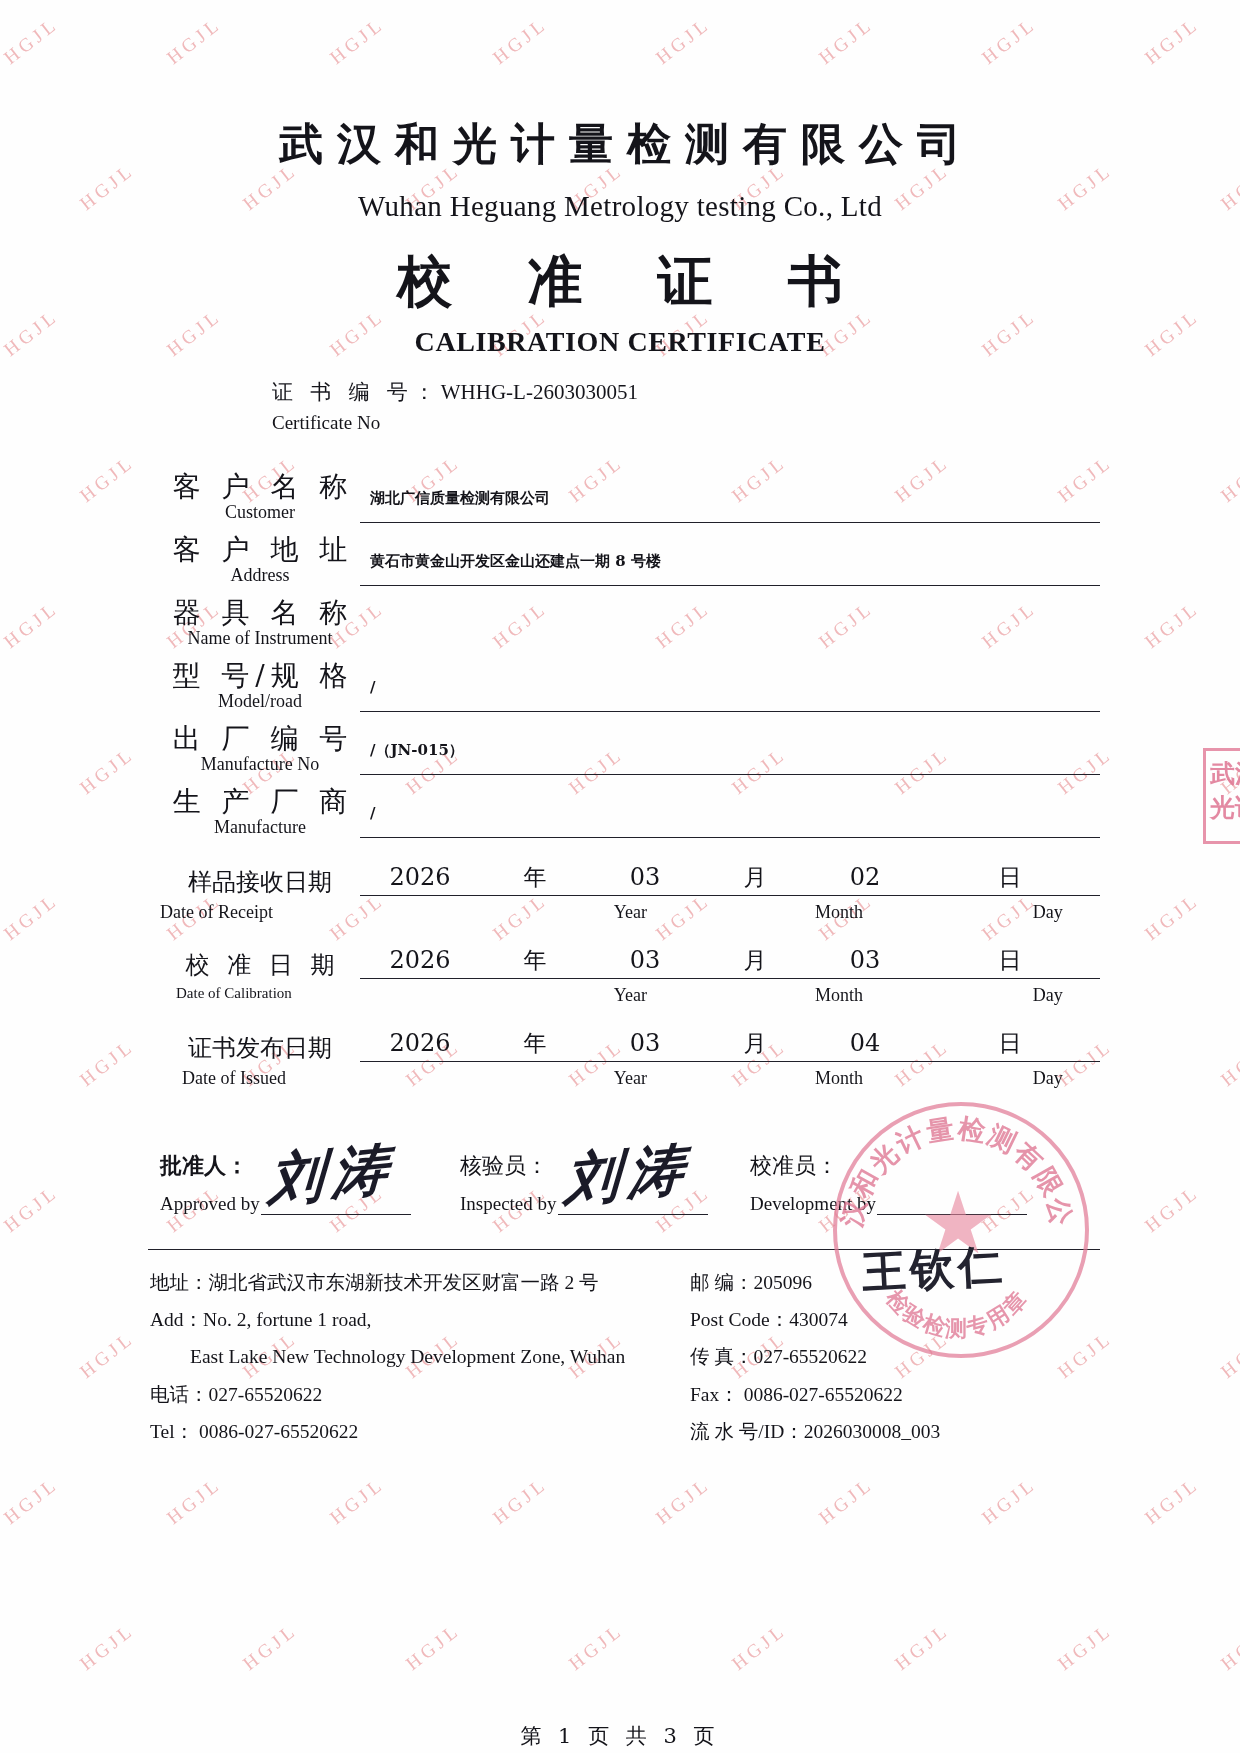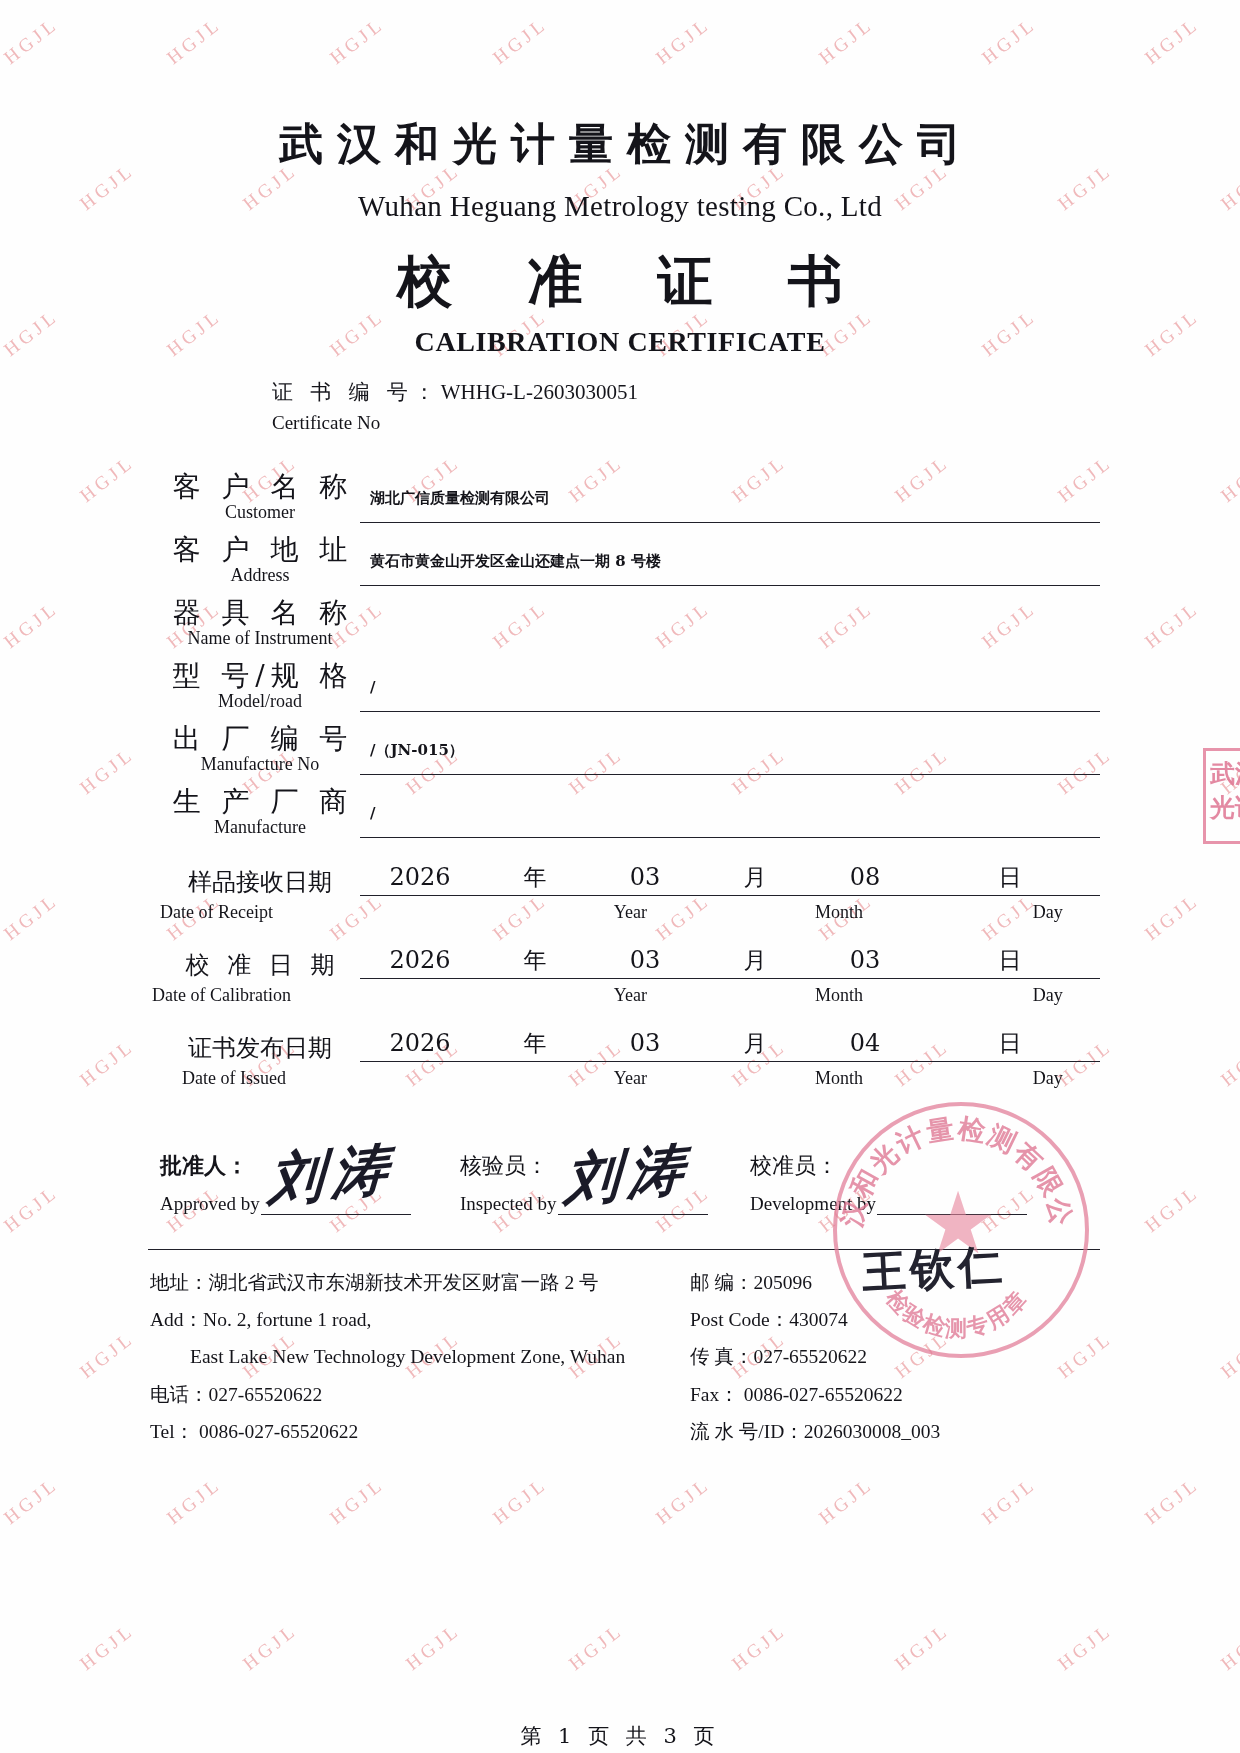--- a/index.html
+++ b/index.html
@@ -497,21 +497,21 @@
       <div style="margin-top:24px">
         <div class="drow">
           <div class="dlabel">
             <span class="cn tight">样品接收日期</span>
           </div>
           <div class="dseg" style="flex:1">
             <span class="dnum" style="width:120px">2026</span>
             <span class="dunit" style="width:110px">年</span>
             <span class="dnum" style="width:110px">03</span>
             <span class="dunit" style="width:110px">月</span>
-            <span class="dnum" style="width:110px">08</span>
+            <span class="dnum" style="width:110px">02</span>
             <span class="dunit" style="flex:1">日</span>
           </div>
         </div>
         <div class="dsub">
           <span style="position:absolute;left:160px;font-size:18px">Date of Receipt</span>
           <span style="width:230px"></span>
           <span style="width:110px;text-align:center">Year</span>
           <span style="width:110px"></span>
           <span style="width:110px;text-align:center">Month</span>
           <span style="width:110px"></span>
@@ -527,21 +527,21 @@
           <div class="dseg" style="flex:1">
             <span class="dnum" style="width:120px">2026</span>
             <span class="dunit" style="width:110px">年</span>
             <span class="dnum" style="width:110px">03</span>
             <span class="dunit" style="width:110px">月</span>
             <span class="dnum" style="width:110px">03</span>
             <span class="dunit" style="flex:1">日</span>
           </div>
         </div>
         <div class="dsub">
-          <span style="position:absolute;left:152px;font-size:18px">Date of Calibration</span>
+          <span style="position:absolute;left:176px;font-size:15px">Date of Calibration</span>
           <span style="width:230px"></span>
           <span style="width:110px;text-align:center">Year</span>
           <span style="width:110px"></span>
           <span style="width:110px;text-align:center">Month</span>
           <span style="width:110px"></span>
           <span style="width:110px;text-align:center">Day</span>
         </div>
       </div>
 
       <div style="margin-top:22px">

